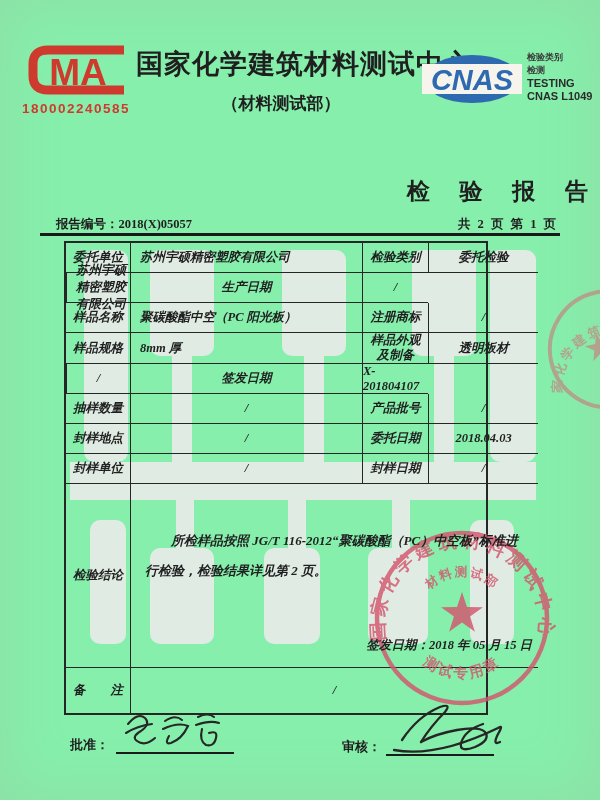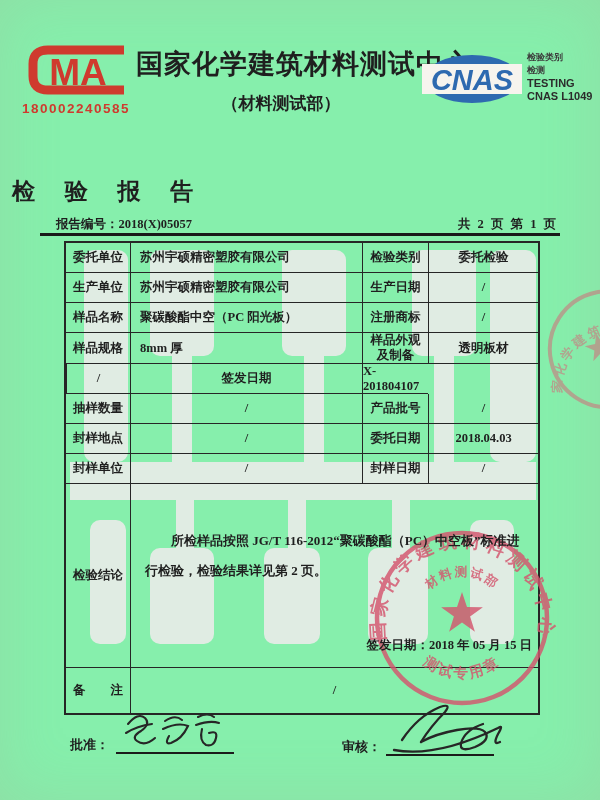--- a/index.html
+++ b/index.html
@@ -18,26 +18,26 @@
   .cma { position:absolute; left:24px; top:40px; }
   .cma-num { position:absolute; left:22px; top:101px; font-size:13.5px; font-weight:bold; color:#cf3a2e; letter-spacing:1.5px; font-family:"Liberation Sans",sans-serif; }
   .htitle { position:absolute; left:136px; top:46px; width:290px; font-size:27px; font-weight:bold; letter-spacing:1px; white-space:nowrap; }
   .hsub { position:absolute; left:136px; top:92px; width:290px; text-align:center; font-size:17px; font-weight:bold; }
   .cnas { position:absolute; left:422px; top:53px; }
   .cnas-info { position:absolute; left:527px; top:51px; font-size:9px; line-height:13px; color:#3c3c3c; font-weight:bold; }
   .cnas-info .en { color:#2b2b2b; font-family:"Liberation Sans",sans-serif; font-size:11px; }
   
   .contact { position:absolute; left:25px; top:128px; width:556px; font-size:9.8px; font-weight:bold; line-height:16.5px; color:#242424; white-space:nowrap; }
   
-  .rtitle { position:absolute; left:0; top:176px; width:100%; text-align:left; font-size:23px; font-weight:bold; letter-spacing:12px; text-indent:12px; }
+  .rtitle { position:absolute; left:0; top:176px; width:100%; text-align:right; font-size:23px; font-weight:bold; letter-spacing:12px; text-indent:12px; }
   .rno { position:absolute; left:56px; top:216px; font-size:12.5px; font-weight:bold; }
   .rpage { position:absolute; right:42px; top:216px; font-size:12.5px; font-weight:bold; letter-spacing:2px; }
   .rule { position:absolute; left:40px; top:233px; width:520px; height:2.5px; background:#191919; }
   
-  .tbl { position:absolute; left:64px; top:241px; width:476px; border:2px solid #262626; }
+  .tbl { position:absolute; left:64px; top:241px; width:424px; border:2px solid #262626;font-style:italic; }
   .trow { display:grid; grid-template-columns:64px 232px 66px 110px; }
   .trow.wide { grid-template-columns:64px 408px; }
   .cell { border-bottom:1.5px solid #262626; display:flex; align-items:center; font-weight:bold; font-size:12.5px; }
   .trow:last-child .cell { border-bottom:none; }
   .bl { border-left:1.5px solid #262626; }
   .lab { justify-content:center; text-align:center; line-height:1.2; padding:0 2px; }
   .val { padding-left:9px; }
   .ctr { justify-content:center; padding-left:0; }
   .h30 .cell { height:30px; }
   .h31 .cell { height:31px; }
@@ -107,21 +107,20 @@
   <div class="rule"></div>
 
   <div class="tbl">
     <div class="trow h30">
       <div class="cell lab">委托单位</div>
       <div class="cell val bl">苏州宇硕精密塑胶有限公司</div>
       <div class="cell lab bl">检验类别</div>
       <div class="cell ctr bl">委托检验</div>
     </div>
     <div class="trow h30">
-      <div class="cell lab">生产单位</div>
       <div class="cell val bl">苏州宇硕精密塑胶有限公司</div>
       <div class="cell lab bl">生产日期</div>
       <div class="cell ctr bl">/</div>
     </div>
     <div class="trow h30">
       <div class="cell lab">样品名称</div>
       <div class="cell val bl">聚碳酸酯中空（PC 阳光板）</div>
       <div class="cell lab bl">注册商标</div>
       <div class="cell ctr bl">/</div>
     </div>

